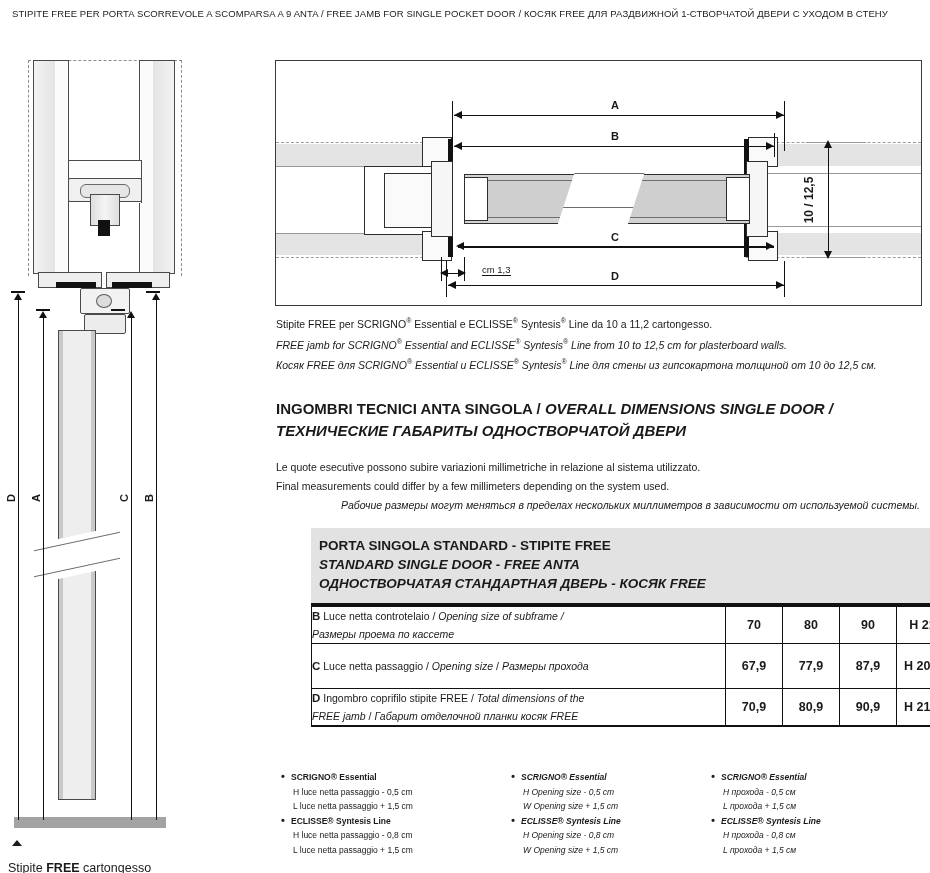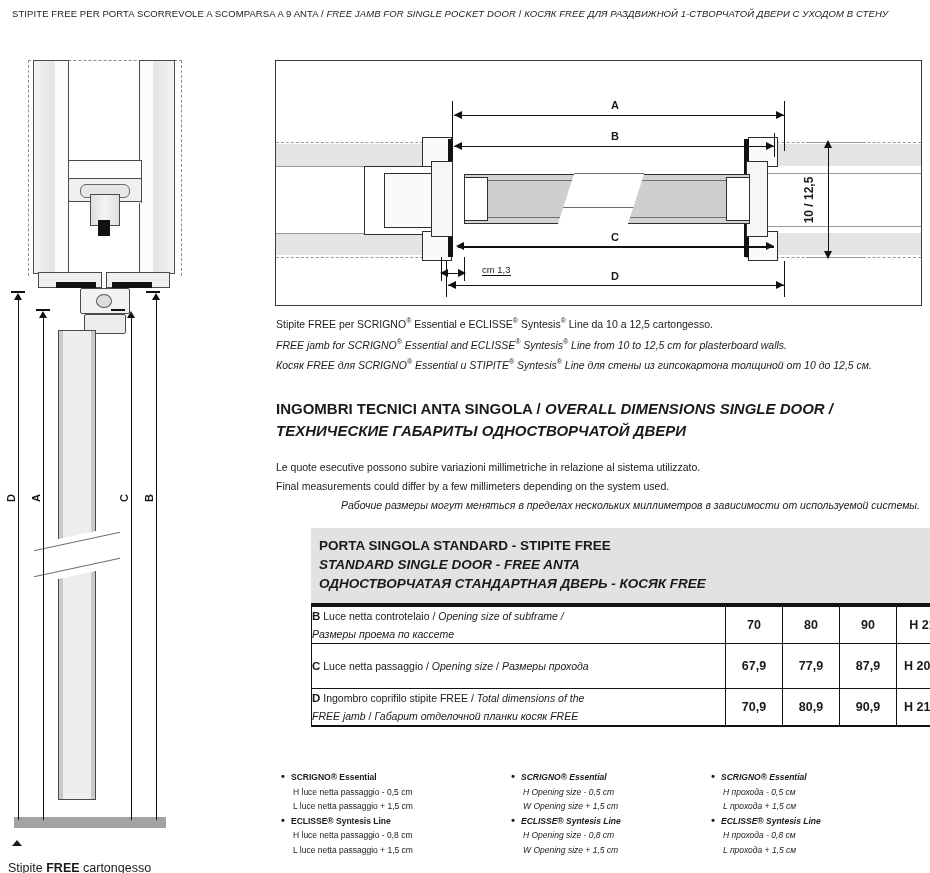--- a/index.html
+++ b/index.html
@@ -9,21 +9,21 @@
     color:#1a1a1a;
     -webkit-font-smoothing:antialiased;
   }
   .page{position:relative;width:930px;height:873px;}
 
   
   .top-title{
     position:absolute;left:12px;top:8px;width:910px;
     font-size:9.5px;letter-spacing:.1px;white-space:nowrap;
   }
-  .top-title .it{font-style:italic;}
+  .top-title .it{}
 
   
   .left-col{position:absolute;left:0;top:55px;width:260px;height:818px;}
 
   .left-draw{position:absolute;left:0;top:0;width:235px;height:715px;}
 
   
   .jamb-head{position:absolute;left:28px;top:5px;width:152px;height:270px;}
   .jh-outer{position:absolute;left:0;top:0;width:152px;height:215px;
      border-left:1px dashed #8d8d8d;border-right:1px dashed #8d8d8d;border-top:1px dashed #8d8d8d;}
@@ -296,23 +296,23 @@
 
       <div class="wall-line" style="left:530px;top:81px;width:60px;border-top:1px solid #9a9a9a;"></div>
       <div class="wall-line" style="left:530px;top:196px;width:60px;border-top:1px solid #9a9a9a;"></div>
       <div class="hext" style="left:552px;top:86px;height:104px;"></div>
       <div style="position:absolute;left:548px;top:79px;width:0;height:0;border-left:4px solid transparent;border-right:4px solid transparent;border-bottom:8px solid #111;"></div>
       <div style="position:absolute;left:548px;top:190px;width:0;height:0;border-left:4px solid transparent;border-right:4px solid transparent;border-top:8px solid #111;"></div>
       <div class="vdim-label" style="left:510px;top:132px;">10 / 12,5</div>
     </div>
 
     <div class="tech-cap">
-      <div class="r1"><span>Stipite FREE per SCRIGNO</span><sup class="reg">®</sup><span> Essential e ECLISSE</span><sup class="reg">®</sup><span> Syntesis</span><sup class="reg">®</sup><span> Line da 10 a 12,5 cartongesso.</span></div>
+      <div class="r1"><span>Stipite FREE per SCRIGNO</span><sup class="reg">®</sup><span> Essential e ECLISSE</span><sup class="reg">®</sup><span> Syntesis</span><sup class="reg">®</sup><span> Line da 10 a 11,2 cartongesso.</span></div>
       <div class="r2"><span>FREE jamb for SCRIGNO</span><sup class="reg">®</sup><span> Essential and ECLISSE</span><sup class="reg">®</sup><span> Syntesis</span><sup class="reg">®</sup><span> Line from 10 to 12,5 cm for plasterboard walls.</span></div>
-      <div class="r3"><span>Косяк FREE для SCRIGNO</span><sup class="reg">®</sup><span> Essential и STIPITE</span><sup class="reg">®</sup><span> Syntesis</span><sup class="reg">®</sup><span> Line для стены из гипсокартона толщиной от 10 до 12,5 см.</span></div>
+      <div class="r3"><span>Косяк FREE для SCRIGNO</span><sup class="reg">®</sup><span> Essential и ECLISSE</span><sup class="reg">®</sup><span> Syntesis</span><sup class="reg">®</sup><span> Line для стены из гипсокартона толщиной от 10 до 12,5 см.</span></div>
     </div>
 
     <div class="sec-head">
       <div><span>INGOMBRI TECNICI ANTA SINGOLA / </span><span class="it">OVERALL DIMENSIONS SINGLE DOOR /</span></div>
       <div class="l2">ТЕХНИЧЕСКИЕ ГАБАРИТЫ ОДНОСТВОРЧАТОЙ ДВЕРИ</div>
     </div>
 
     <div class="note-block">
       <div>Le quote esecutive possono subire variazioni millimetriche in relazione al sistema utilizzato.</div>
       <div class="n2">Final measurements could differ by a few millimeters depending on the system used.</div>

